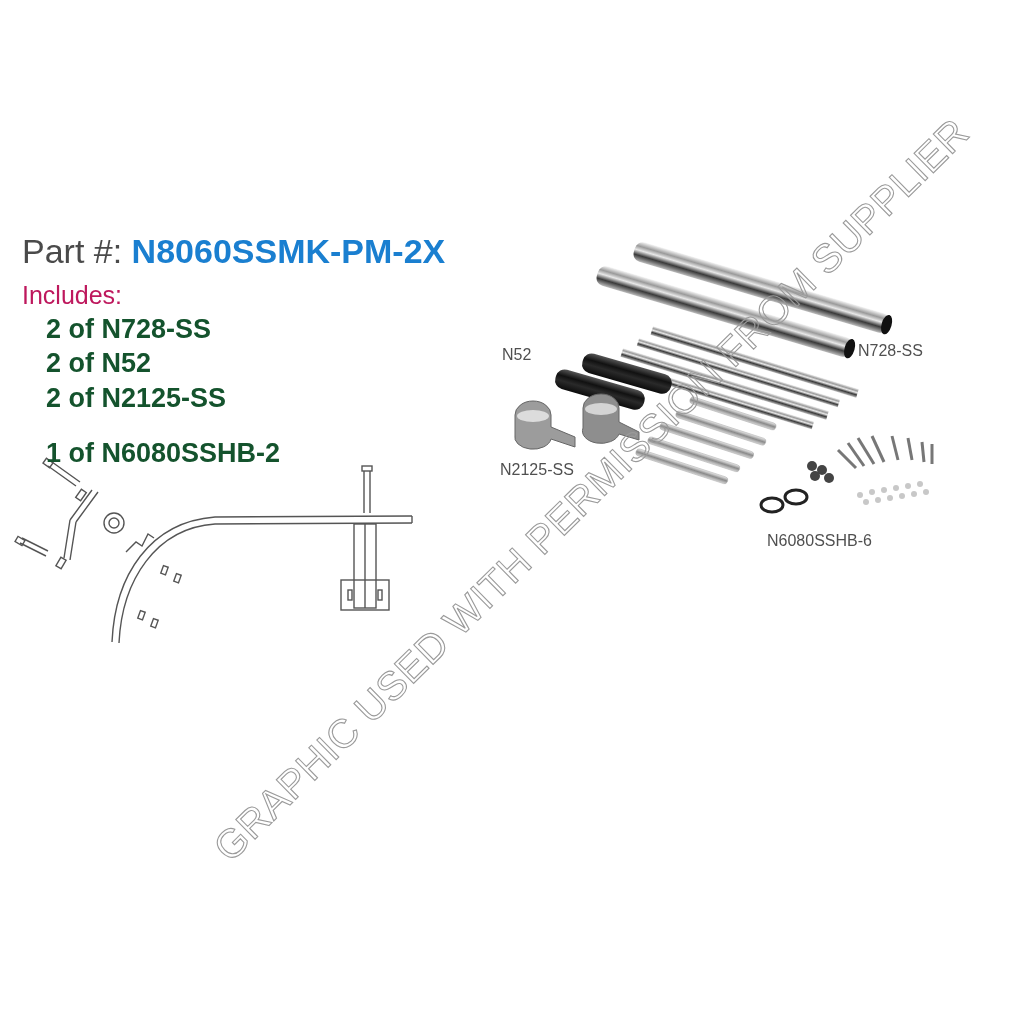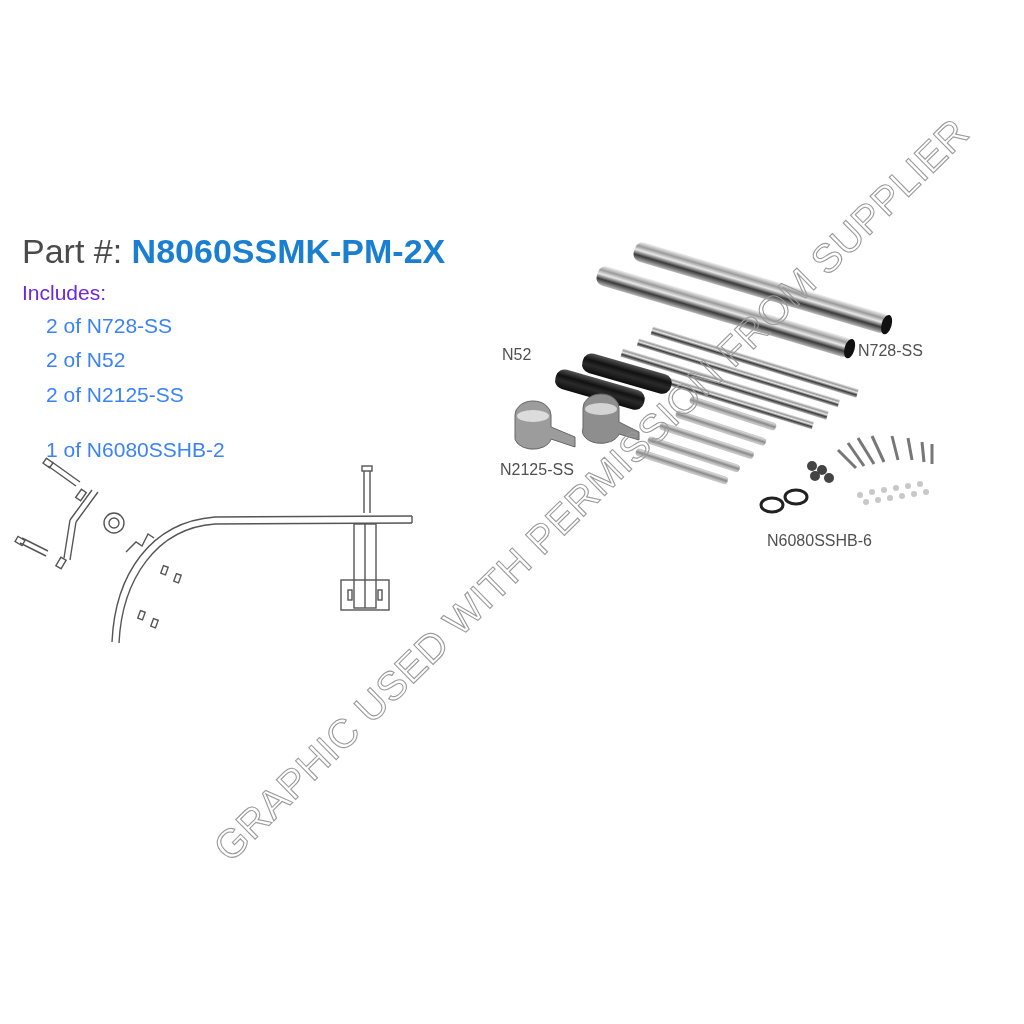--- a/index.html
+++ b/index.html
@@ -1,22 +1,22 @@
 <!DOCTYPE html>
 <html><head>
 <meta charset="utf-8">
 <style>
   html, body { margin: 0; padding: 0; background: #ffffff; }
   body { width: 1024px; height: 1024px; position: relative; overflow: hidden;
          font-family: "Liberation Sans", sans-serif; color: #4a4a4a; }
   .abs { position: absolute; }
   #part-heading { left: 22px; top: 232px; font-size: 34px; white-space: nowrap; color: #4a4a4a; }
   #part-number { color: #1a7fd0; font-weight: bold; }
-  #includes-label { left: 22px; top: 281px; font-size: 21px; color: #6d28d9; }
-  .inc-item { left: 46px; font-size: 21px; color: #3b82f6; white-space: nowrap; }
+  #includes-label { left: 22px; top: 281px; font-size: 25px; color: #be185d; }
+  .inc-item { left: 46px; font-size: 27px; color: #14532d; white-space: nowrap; font-weight: bold; }
   .lbl { font-size: 16px; color: #505050; white-space: nowrap; }
   svg { position: absolute; left: 0; top: 0; }
   #watermark { left: 170px; top: 505px; width: 720px; font-size: 40px; white-space: nowrap;
                transform: rotate(-44.5deg); transform-origin: left top;
                color: transparent; -webkit-text-stroke: 1.1px #9a9a9a; letter-spacing: 0.5px;
                transform-origin: 0 0; }
 </style>
 </head>
 <body>
 

